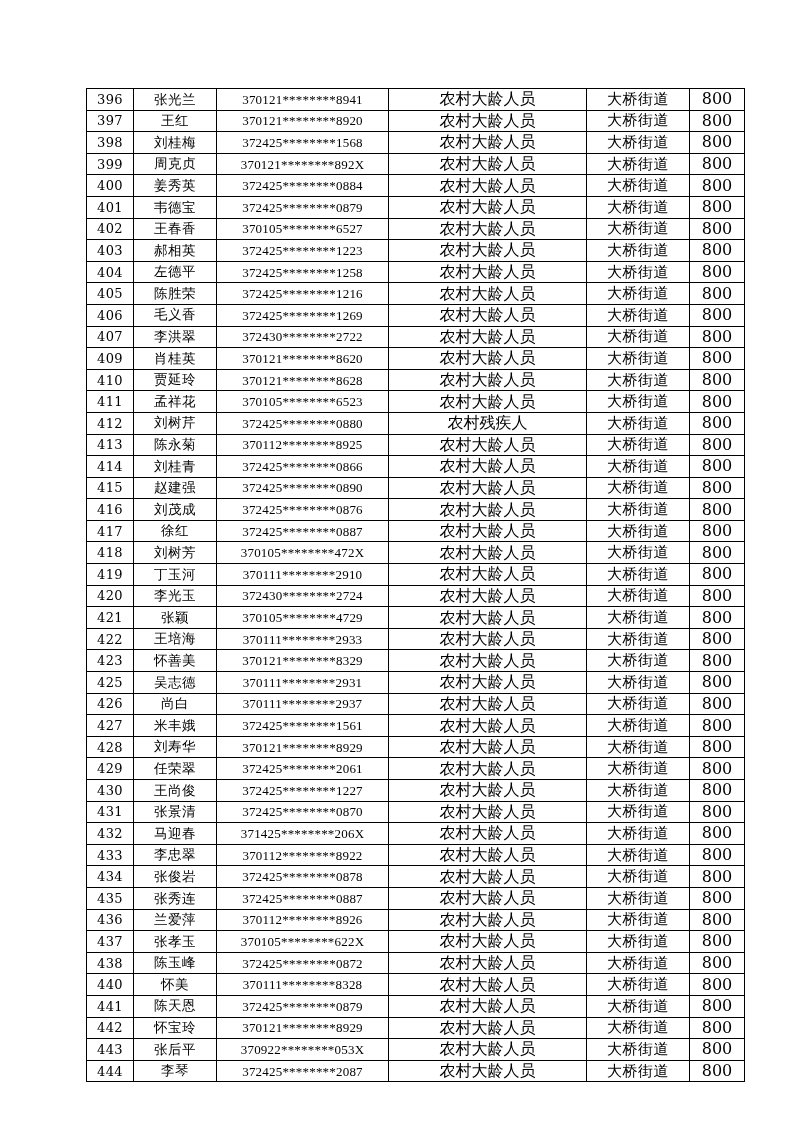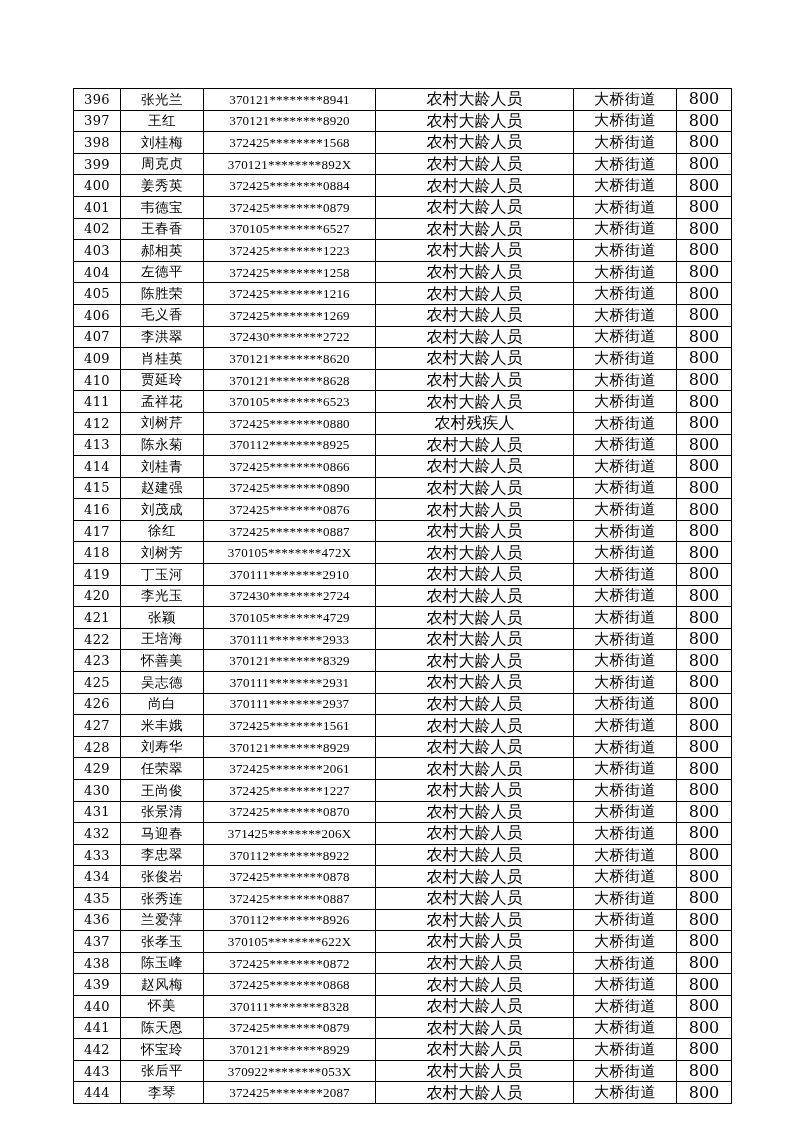--- a/index.html
+++ b/index.html
@@ -11,21 +11,21 @@
   body {
     width: 800px;
     height: 1131px;
     font-family: "DejaVu Serif", "Liberation Serif", serif;
     color: #000000;
     position: relative;
     overflow: hidden;
   }
   .page {
     position: absolute;
-    left: 3px;
+    left: 16px;
     top: 0;
     width: 656px;
     height: 1131px;
     box-sizing: border-box;
     border-radius: 11px;
   }
   .table-wrap {
     position: absolute;
     left: 70px;
     top: 88px;
@@ -412,28 +412,20 @@
           </tr>
           <tr>
             <td class="seq">438</td>
             <td class="name">陈玉峰</td>
             <td class="idnum">372425********0872</td>
             <td class="category">农村大龄人员</td>
             <td class="street">大桥街道</td>
             <td class="amount">800</td>
           </tr>
           <tr>
-            <td class="seq">439</td>
-            <td class="name">赵风梅</td>
-            <td class="idnum">372425********0868</td>
-            <td class="category">农村大龄人员</td>
-            <td class="street">大桥街道</td>
-            <td class="amount">800</td>
-          </tr>
-          <tr>
             <td class="seq">440</td>
             <td class="name">怀美</td>
             <td class="idnum">370111********8328</td>
             <td class="category">农村大龄人员</td>
             <td class="street">大桥街道</td>
             <td class="amount">800</td>
           </tr>
           <tr>
             <td class="seq">441</td>
             <td class="name">陈天恩</td>

